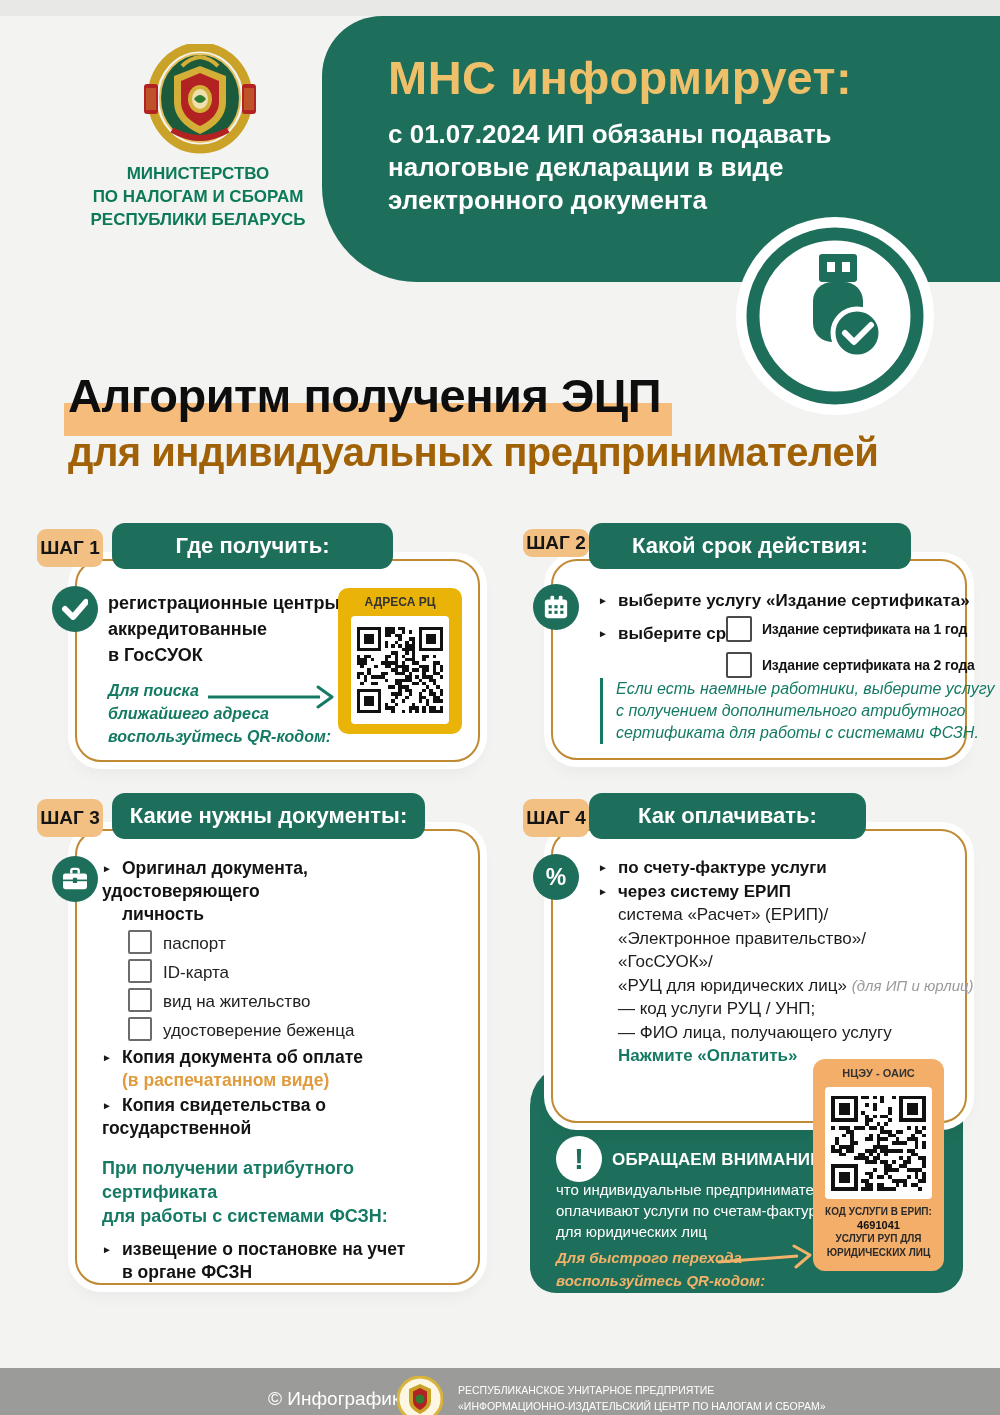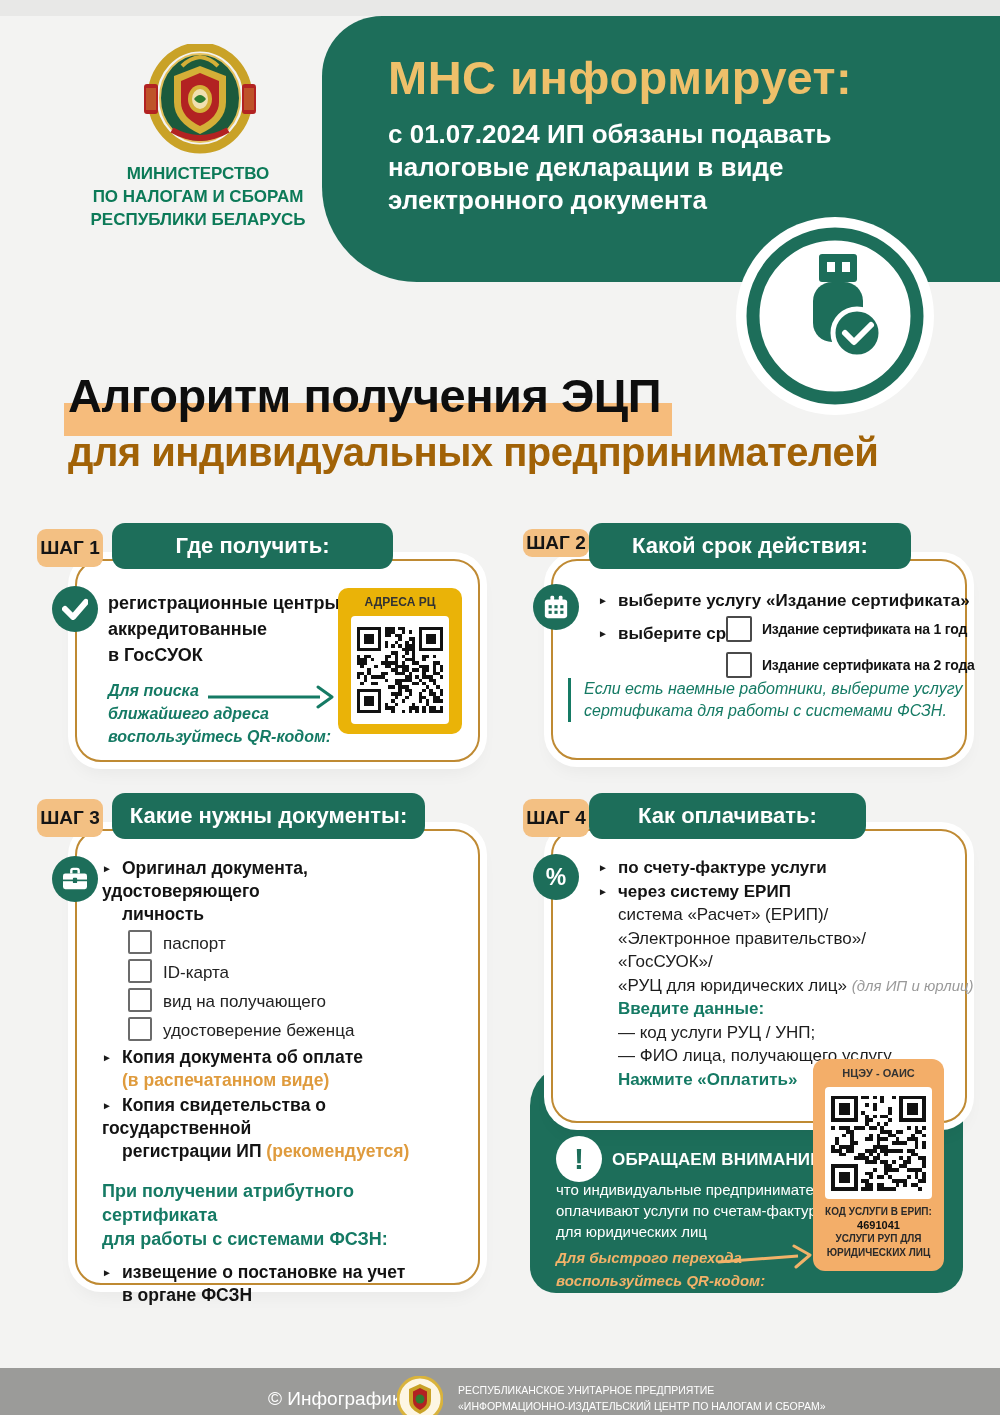--- a/index.html
+++ b/index.html
@@ -54,21 +54,21 @@
   .qrbox1 .qlabel { margin-top:7px; text-align:center; font-size:12px; font-weight:bold; color:#333; }
   .qrwhite { position:absolute; background:#fff; border-radius:4px; }
   .qrwhite svg { position:absolute; inset:6px; width:calc(100% - 12px); height:calc(100% - 12px); }
 
   
   .s2-item1 { position:absolute; left:598px; top:575px; font-size:17px; white-space:nowrap; z-index:3;}
   .s2-item2 { position:absolute; left:598px; top:608px; font-size:17px; white-space:nowrap; z-index:3;}
   .opt-row { position:absolute; display:flex; align-items:center; gap:10px; z-index:3; }
   .cb2 { width:22px; height:22px; background:#fff; border:2px solid #4a4a4a; border-radius:2px; flex:0 0 auto;}
   .opt-lab { font-size:14px; font-weight:bold; color:#131313; white-space:nowrap; letter-spacing:-.2px;}
-  .s2-note { position:absolute; left:568px; top:662px; border-left:3px solid #157a64; padding-left:13px;
+  .s2-note { position:absolute; left:600px; top:662px; border-left:3px solid #157a64; padding-left:13px;
              font-size:16px; font-style:italic; color:#157a64; line-height:22px; white-space:nowrap; z-index:3; }
 
   
   .s3-flow { position:absolute; left:102px; top:841px; width:366px; z-index:3; color:#131313; }
   .s3-item { font-size:17.5px; font-weight:bold; line-height:23px; margin-bottom:2px; }
   .s3-item .ind { display:block; padding-left:20px; }
   .doc-list { margin:4px 0 4px 26px; }
   .doc-row { display:flex; align-items:flex-end; gap:11px; margin-bottom:5px; }
   .cb3 { width:20px; height:20px; background:#fff; border:2px solid #6b6b6b; border-radius:2px; flex:0 0 auto; }
   .doc-lab { font-size:17px; color:#222; }
@@ -407,20 +407,21 @@
   <div class="opt-row" style="left:726px; top:600px;">
     <span class="cb2"></span>
     <span class="opt-lab">Издание сертификата на 1 год</span>
   </div>
   <div class="opt-row" style="left:726px; top:636px;">
     <span class="cb2"></span>
     <span class="opt-lab">Издание сертификата на 2 года</span>
   </div>
   <div class="s2-note">
     <div>Если есть наемные работники, выберите услугу</div>
+    <div>с получением дополнительного атрибутного</div>
     <div>сертификата для работы с системами ФСЗН.</div>
   </div>
 
   <div class="card" style="left:75px; top:813px; width:401px; height:452px;"></div>
   <div class="badge" style="left:37px; top:783px; width:66px; height:38px;">ШАГ 3</div>
   <div class="card-head" style="left:112px; top:777px; width:313px; height:46px;">Какие нужны документы:</div>
   <div class="icircle" style="left:52px; top:840px;">
     <svg width="26" height="24" viewBox="0 0 28 26">
       <path d="M10 7 V4 q0 -2 2 -2 h4 q2 0 2 2 V7" fill="none" stroke="#fff" stroke-width="2.6"></path>
       <rect x="1" y="7" width="26" height="17" rx="2.5" fill="#fff"></rect>
@@ -434,51 +435,50 @@
       <div class="doc-row">
           <span class="cb3"></span>
           <span class="doc-lab">паспорт</span>
         </div>
       <div class="doc-row">
           <span class="cb3"></span>
           <span class="doc-lab">ID-карта</span>
         </div>
       <div class="doc-row">
           <span class="cb3"></span>
-          <span class="doc-lab">вид на получающего</span>
+          <span class="doc-lab">вид на жительство</span>
         </div>
       <div class="doc-row">
           <span class="cb3"></span>
           <span class="doc-lab">удостоверение беженца</span>
         </div>
     </div>
     <div class="s3-item"><span class="bullet">►</span><span>Копия документа об оплате</span>
       <span class="ind orange-t">(в распечатанном виде)</span></div>
     <div class="s3-item"><span class="bullet">►</span><span>Копия свидетельства о государственной</span>
-      <span class="ind"><span>регистрации ИП </span><span class="orange-t">(рекомендуется)</span></span></div>
+      </div>
     <div class="s3-attr">
       <div>При получении атрибутного сертификата</div>
       <div>для работы с системами ФСЗН:</div>
     </div>
     <div class="s3-item"><span class="bullet">►</span><span>извещение о постановке на учет</span><span class="ind">в органе ФСЗН</span></div>
   </div>
 
   <div class="s4-green"></div>
   <div class="card" style="left:551px; top:813px; width:412px; height:290px;"></div>
   <div class="badge" style="left:523px; top:783px; width:66px; height:38px;">ШАГ 4</div>
   <div class="card-head" style="left:589px; top:777px; width:277px; height:46px;">Как оплачивать:</div>
   <div class="icircle" style="left:533px; top:838px; font-size:23px; font-weight:800;">%</div>
   <div class="s4-flow">
     <div class="s4-line b-black"><span class="bullet">►</span><span>по счету-фактуре услуги</span></div>
     <div class="s4-line b-black"><span class="bullet">►</span><span>через систему ЕРИП</span></div>
     <div class="s4-line" style="padding-left:20px;"><span>система «Расчет» (ЕРИП)/</span></div>
     <div class="s4-line" style="padding-left:20px;"><span>«Электронное правительство»/</span></div>
     <div class="s4-line" style="padding-left:20px;"><span>«ГосСУОК»/</span></div>
     <div class="s4-line" style="padding-left:20px;"><span>«РУЦ для юридических лиц» </span><span class="gray-i">(для ИП и юрлиц)</span></div>
-    <div class="s4-line teal" style="padding-left:20px; font-weight:bold;">Введите данные:</div>
     <div class="s4-line" style="padding-left:20px;">— код услуги РУЦ / УНП;</div>
     <div class="s4-line" style="padding-left:20px;">— ФИО лица, получающего услугу</div>
     <div class="s4-line teal" style="padding-left:20px; font-weight:bold;">Нажмите «Оплатить»</div>
   </div>
 
   <div class="excl">!</div>
   <div class="s4-att-title">ОБРАЩАЕМ ВНИМАНИЕ,</div>
   <div class="s4-att-body">
     <div>что индивидуальные предприниматели</div>
     <div>оплачивают услуги по счетам-фактурам</div>

